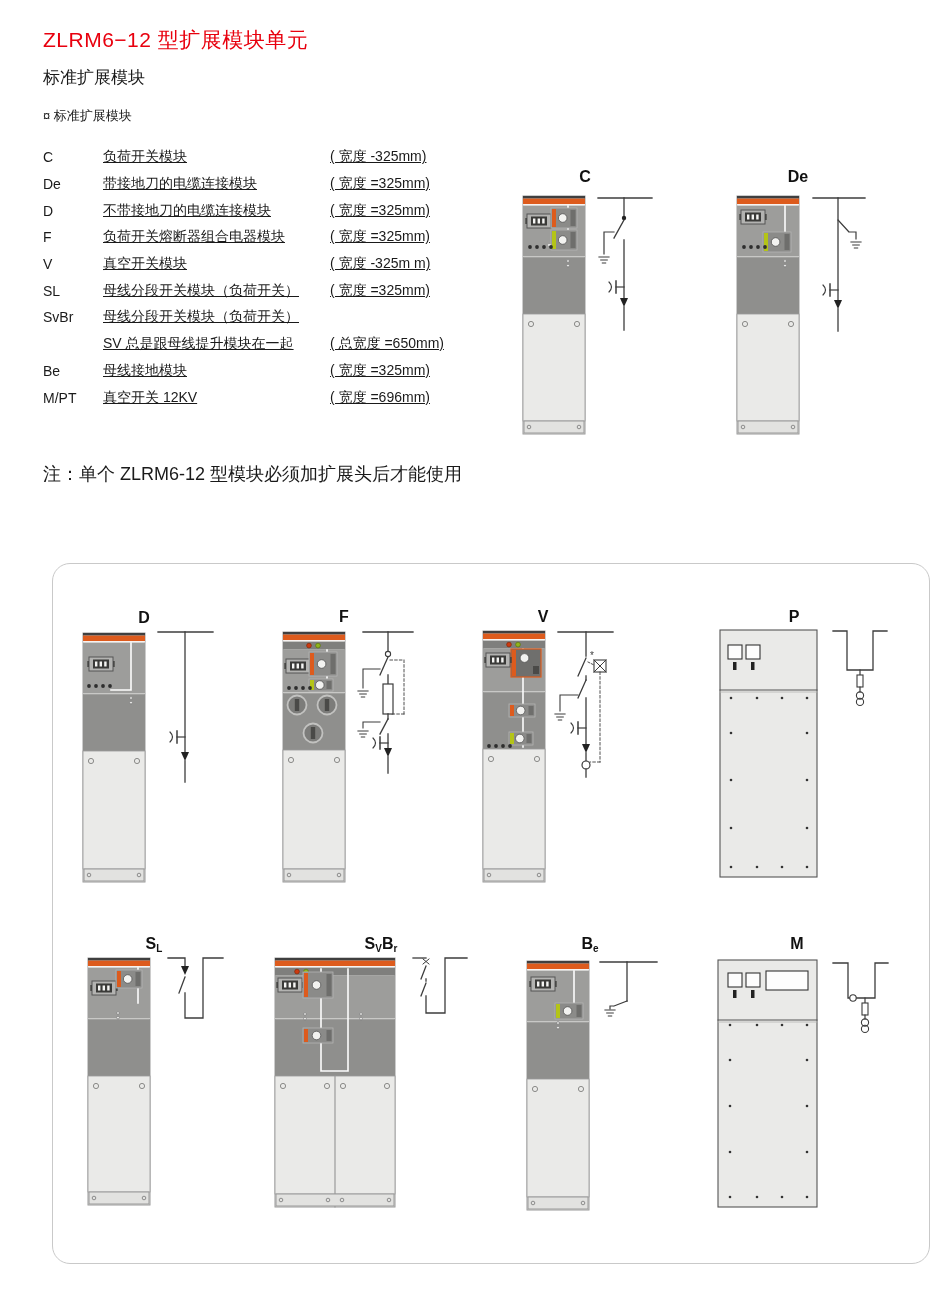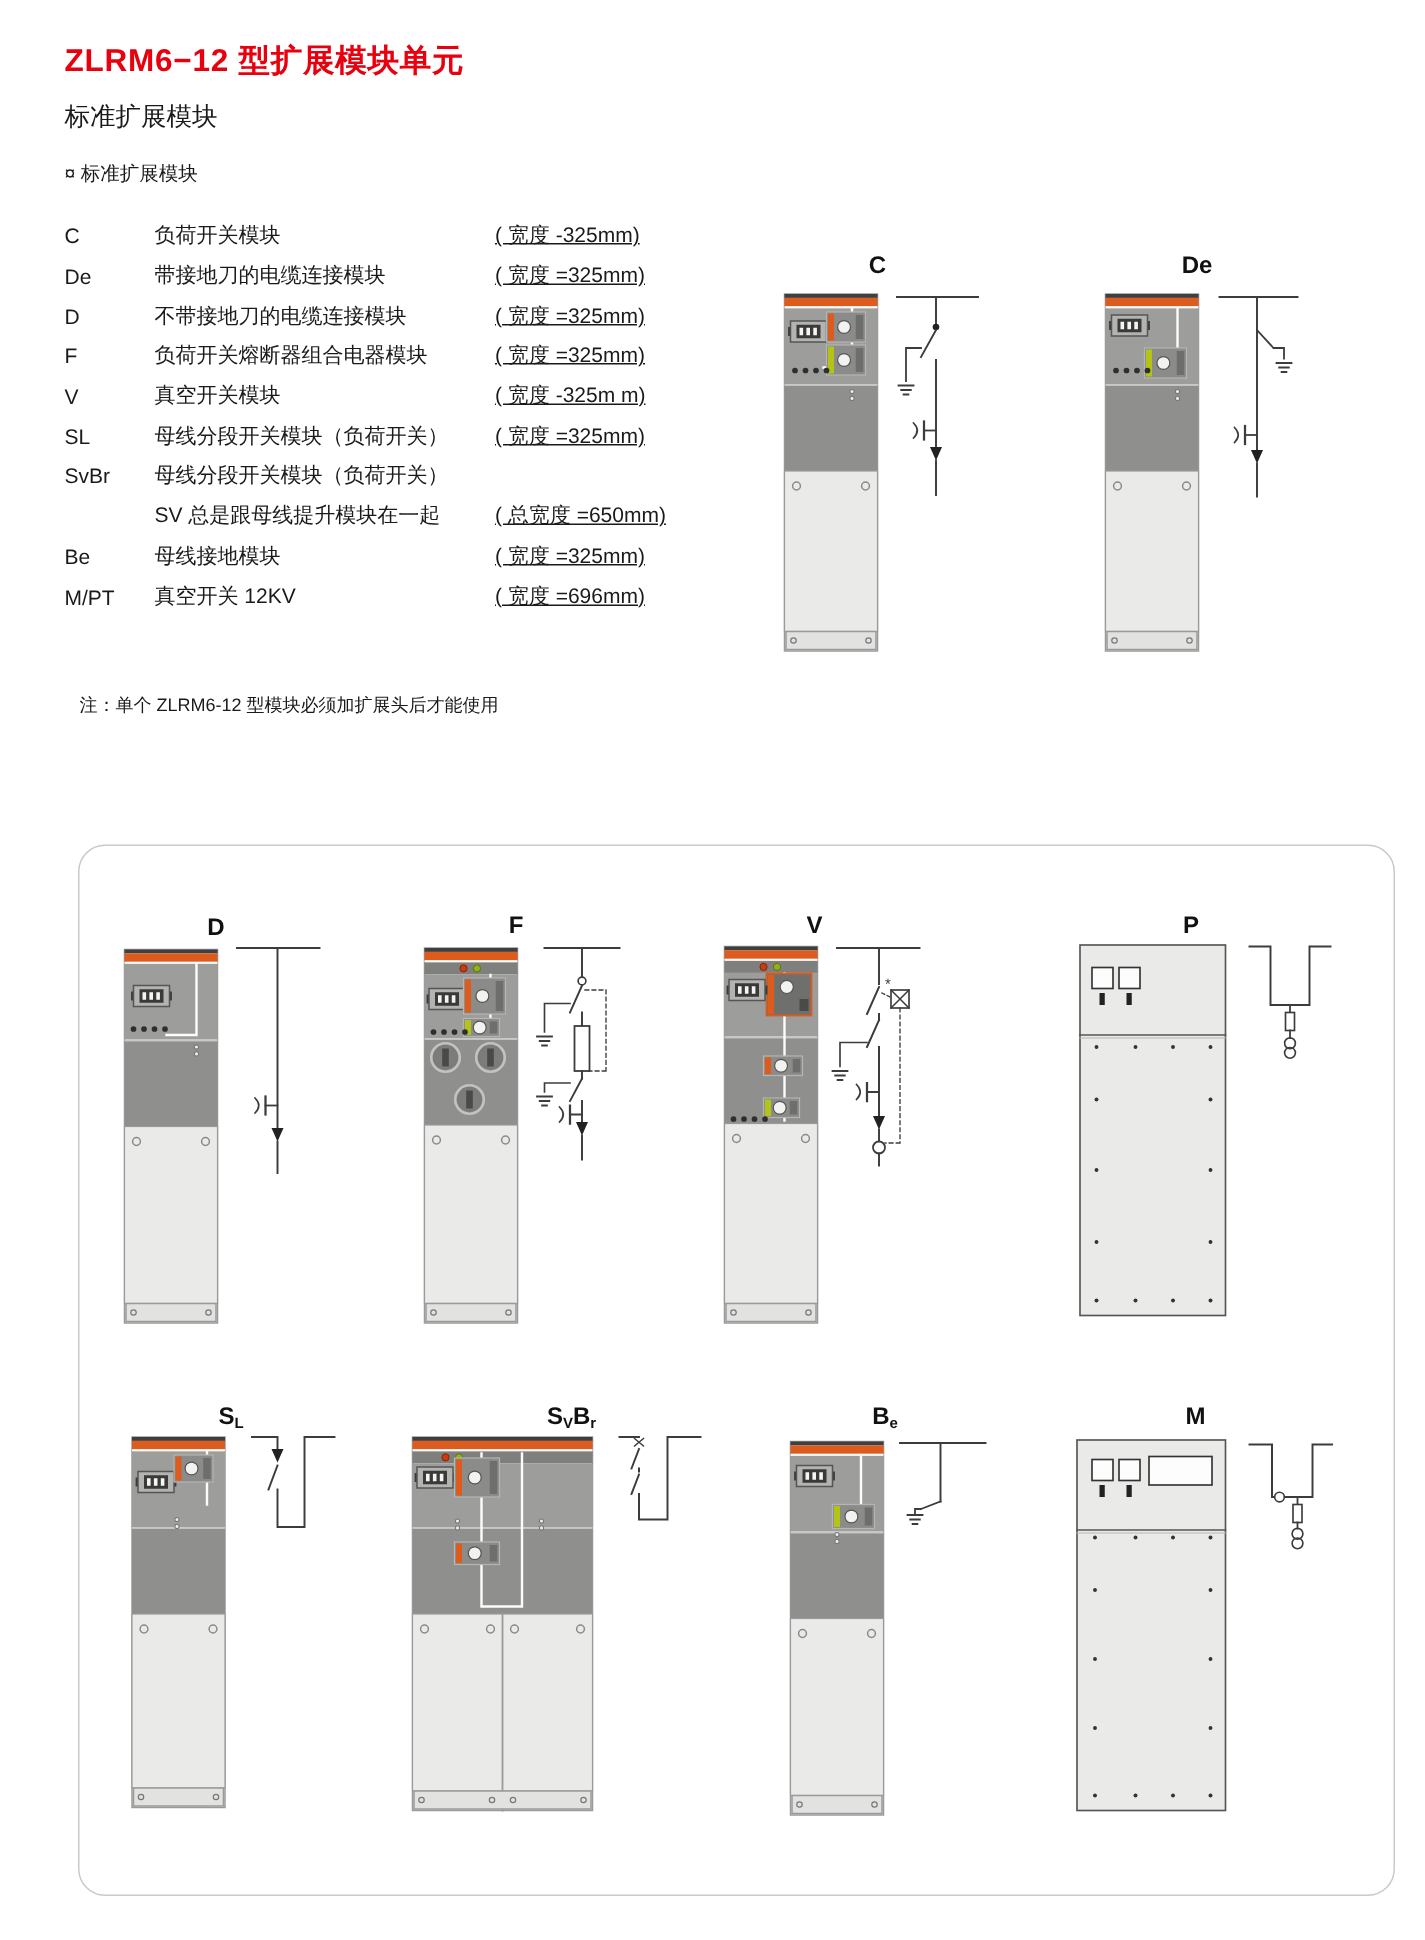--- a/index.html
+++ b/index.html
@@ -1,26 +1,26 @@
 <!DOCTYPE html>
 <html><head>
 <meta charset="utf-8">
 <style>
   html,body{margin:0;padding:0;background:#ffffff;}
   body{width:950px;height:1293px;position:relative;font-family:"Liberation Sans",sans-serif;color:#1a1a1a;overflow:hidden;}
   .abs{position:absolute;}
-  .page-title{left:43px;top:26px;font-size:21px;font-weight:bold;letter-spacing:.5px;}
+  .page-title{left:43px;top:26px;font-size:21px;font-weight:normal;letter-spacing:.5px;}
   .section-title{left:43px;top:66px;font-size:17px;font-weight:normal;}
   .bullet-line{left:43px;top:107px;font-size:13px;}
   .mod-list{left:43px;top:144px;width:440px;}
   .mod-row{display:flex;height:26.7px;align-items:center;font-size:14px;}
   .col-code{width:60px;flex:none;}
-  .col-desc{width:227px;flex:none;}
+  .col-desc{width:227px;flex:none;text-decoration:underline;}
   .col-width{flex:none;white-space:nowrap;text-decoration:underline;}
-  .note-line{left:53px;top:462px;font-size:12px;}
+  .note-line{left:43px;top:462px;font-size:18px;}
   .panel-box{left:52px;top:563px;width:876px;height:699px;border:1px solid #c9c9c9;border-radius:18px;background:#ffffff;}
   .fig{position:absolute;}
   svg{display:block;}
 </style>
 </head>
 <body>
 
 <div class="abs page-title" style="color: rgb(232, 0, 14);">ZLRM6−12 型扩展模块单元</div>
 <div class="abs section-title">标准扩展模块</div>
 <div class="abs bullet-line">¤ 标准扩展模块</div>

